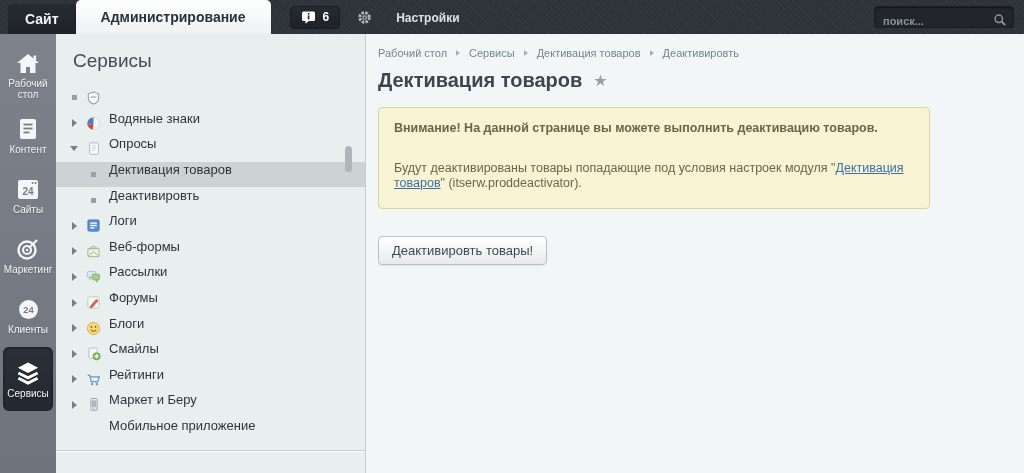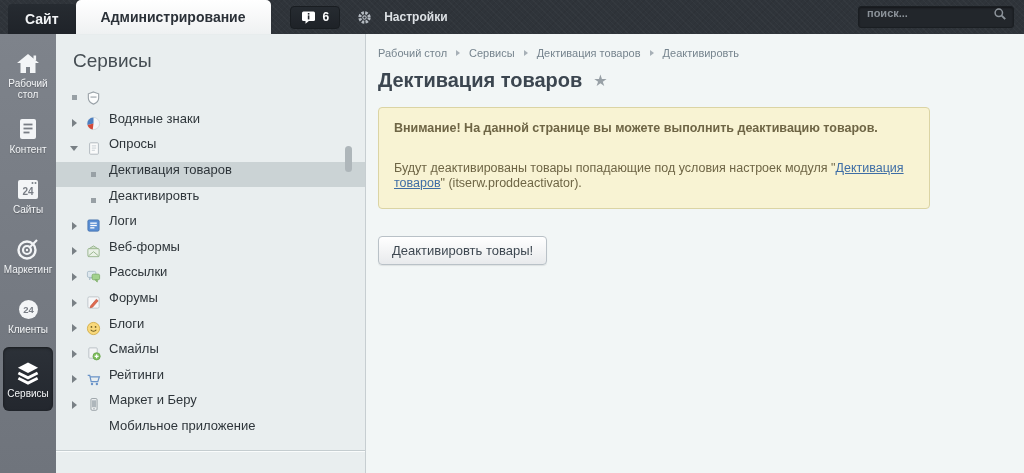--- a/index.html
+++ b/index.html
@@ -26,26 +26,26 @@
     border-radius:5px 5px 0 0; padding:0 25px; height:34px; line-height:34px;
     color:#2b3138; font-size:14px; font-weight:bold; cursor:pointer;
     box-shadow:0 -1px 2px rgba(0,0,0,0.2);
   }
   .notif-badge {
     margin-left:19px; display:flex; align-items:center; gap:7px;
     background:linear-gradient(#262b31,#1e2227); border:1px solid #191d21;
     border-radius:4px; height:23px; padding:0 10px; cursor:pointer;
   }
   .notif-badge .count { color:#fff; font-size:12px; font-weight:bold; }
-  .settings { margin-left:17px; display:flex; align-items:center; gap:12px; cursor:pointer; }
+  .settings { margin-left:17px; display:flex; align-items:flex-end; gap:24px; cursor:pointer; }
   .settings .label { color:#dde1e5; font-size:12px; font-weight:bold; }
   .searchbox {
-    margin-left:auto; margin-right:10px; width:156px; height:22px;
+    margin-left:auto; margin-right:10px; width:140px; height:22px;
     background:#22262b; border:1px solid #1a1e22; border-radius:3px;
-    display:flex; align-items:flex-start; padding:0 6px 0 8px;
+    display:flex; align-items:flex-end; padding:0 6px 0 8px;
     box-shadow:inset 0 1px 2px rgba(0,0,0,0.4);
   }
   .searchbox input {
     flex:1; background:transparent; border:none; outline:none;
     color:#9aa1a8; font-size:11px; font-weight:bold; font-family:inherit; min-width:0;
   }
   .searchbox input::placeholder { color:#8b9299; opacity:1; }
 
   .body-row { flex:1; display:flex; min-height:0; }
 

